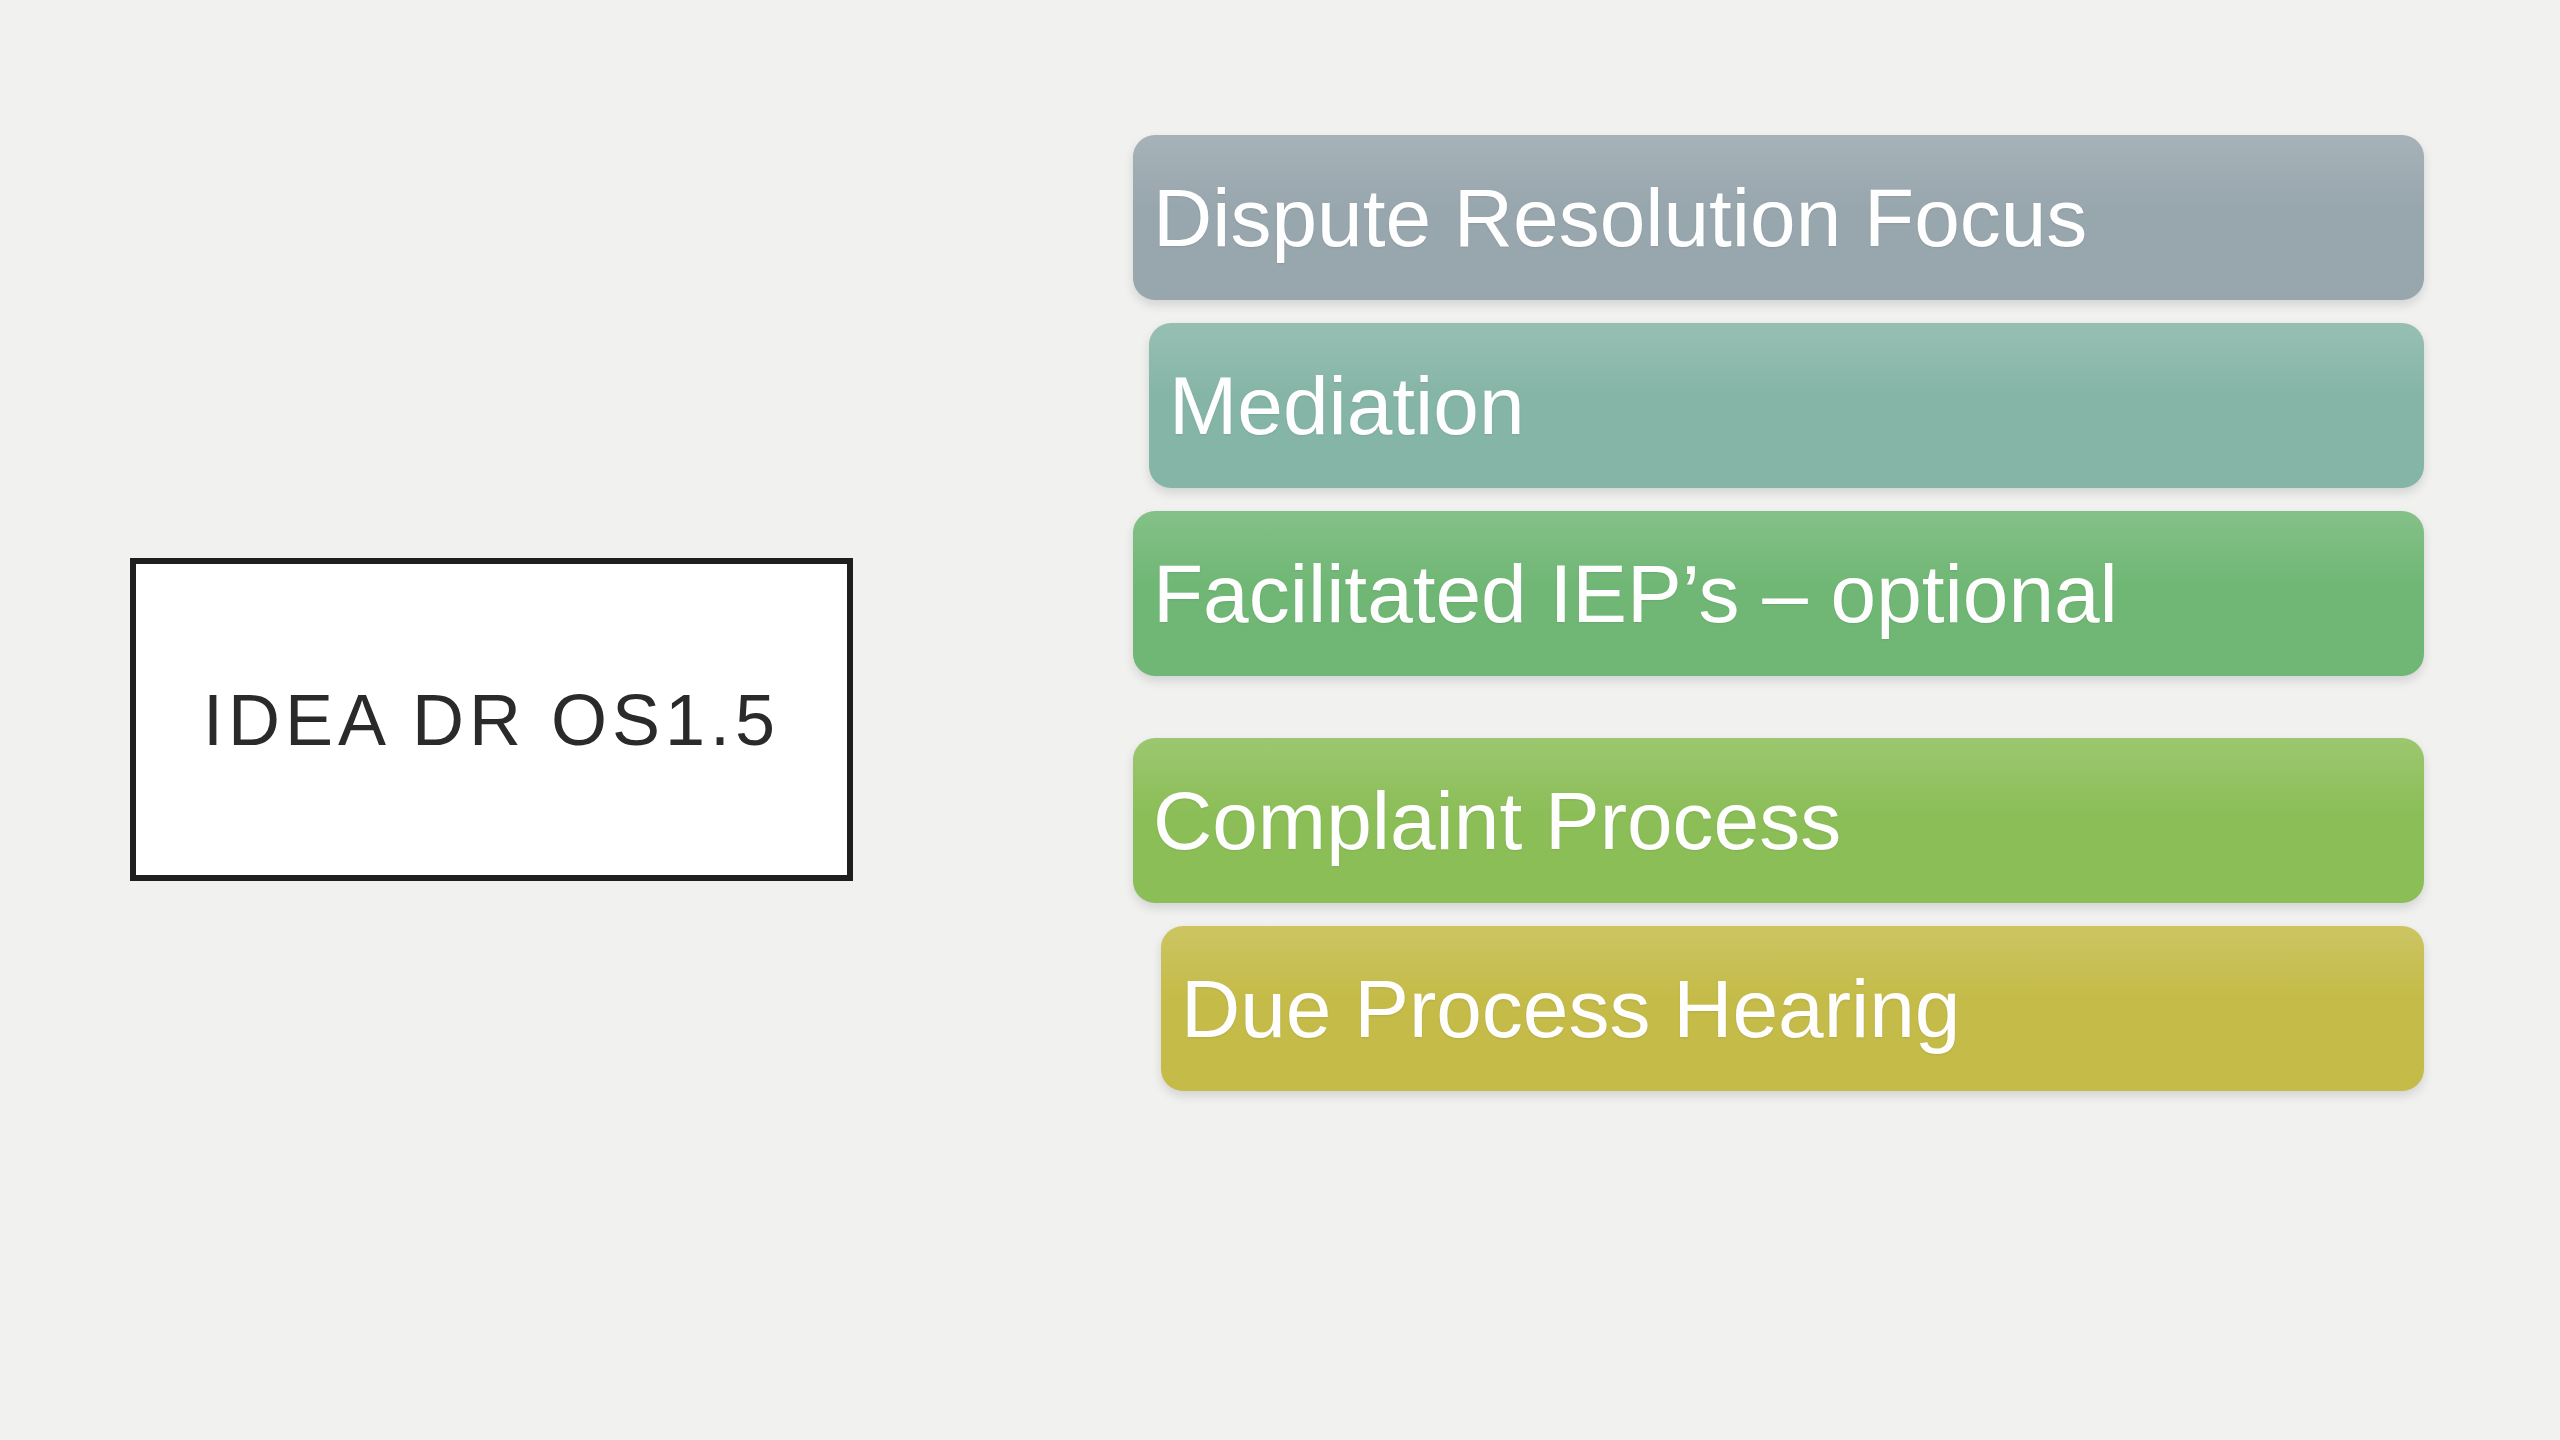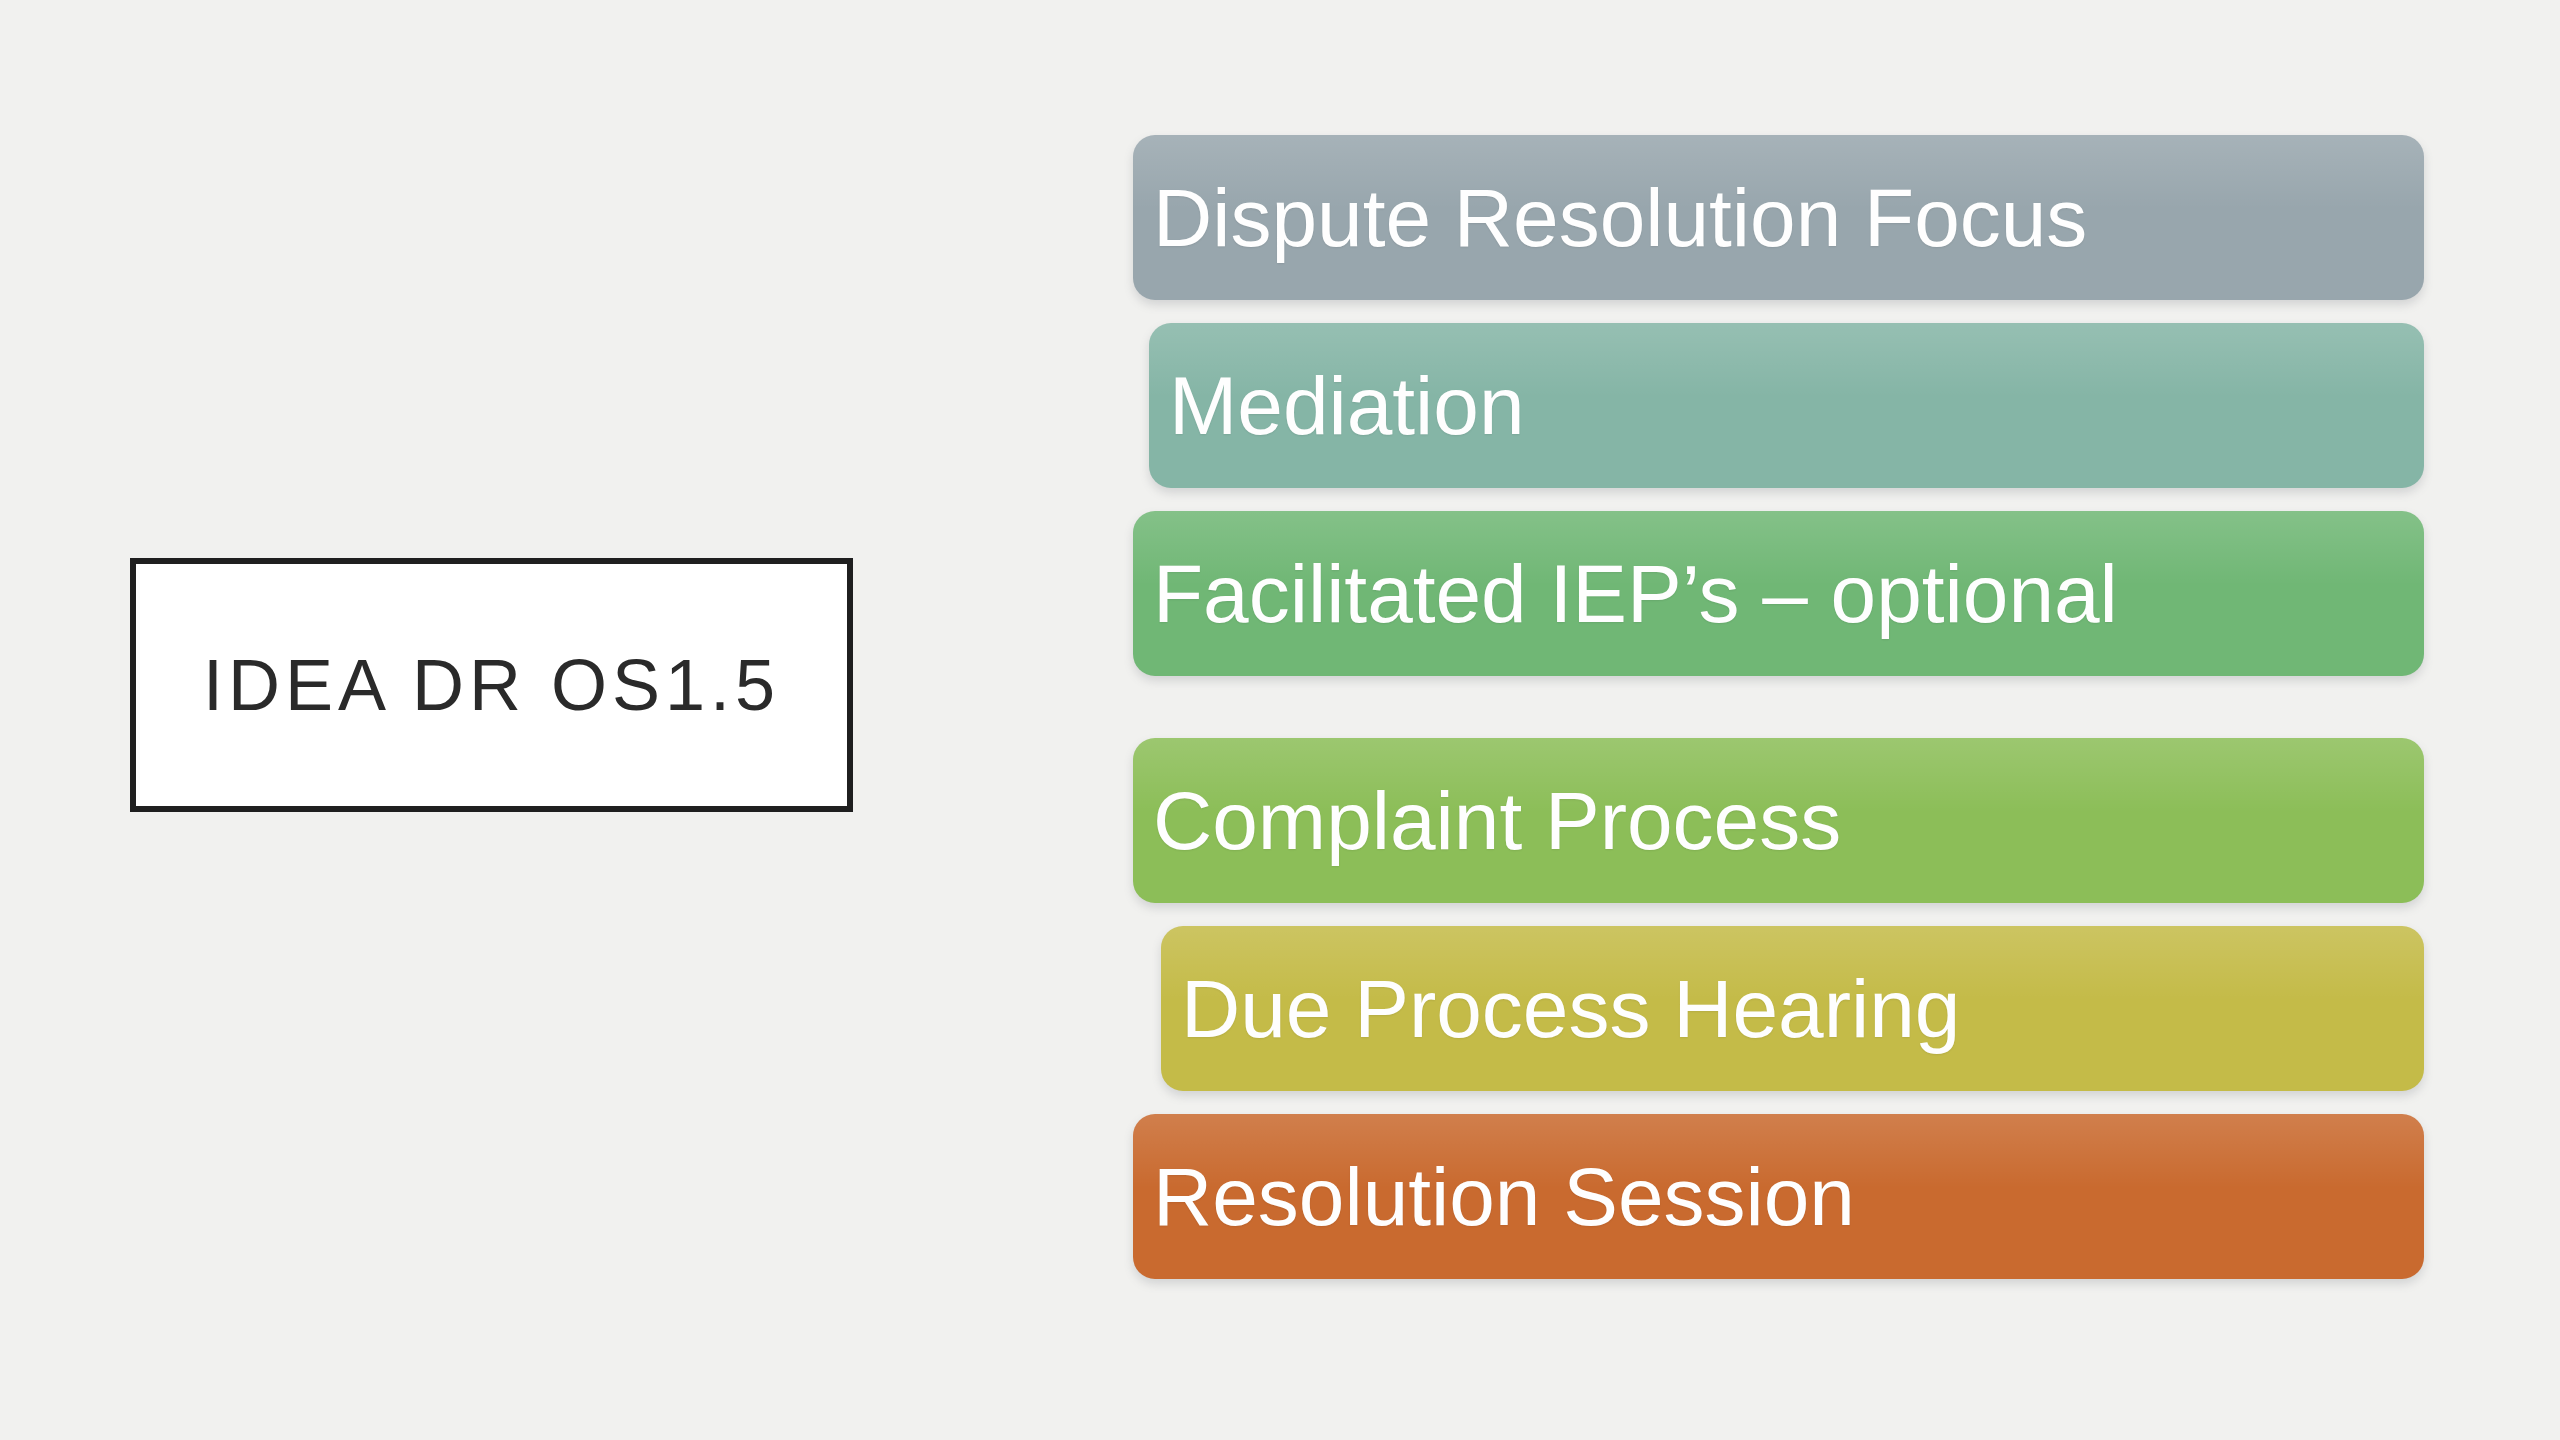--- a/index.html
+++ b/index.html
@@ -15,21 +15,21 @@
     width: 2560px;
     height: 1440px;
     overflow: hidden;
     background: #F1F1EF;
   }
   .source-box {
     position: absolute;
     left: 130px;
     top: 558px;
     width: 723px;
-    height: 254px;
+    height: 323px;
     box-sizing: border-box;
     background: #FFFFFF;
     border: 6px solid #1F1F1F;
     display: flex;
     align-items: center;
     justify-content: center;
   }
   .source-box .label {
     font-size: 72px;
     letter-spacing: 5px;
@@ -79,18 +79,15 @@
     </div>
       <div class="bar" style="background: linear-gradient(rgba(255, 255, 255, 0.14), rgba(255, 255, 255, 0) 45%), rgb(112, 183, 117);">
       <span class="label">Facilitated IEP’s – optional</span>
     </div>
       <div class="bar" style="background: linear-gradient(rgba(255, 255, 255, 0.14), rgba(255, 255, 255, 0) 45%), rgb(140, 190, 88); margin-top: 39px;">
       <span class="label">Complaint Process</span>
     </div>
       <div class="bar" style="background: linear-gradient(rgba(255, 255, 255, 0.14), rgba(255, 255, 255, 0) 45%), rgb(196, 187, 72); margin-left: 28px;">
       <span class="label">Due Process Hearing</span>
     </div>
-      <div class="bar" style="background: linear-gradient(rgba(255, 255, 255, 0.14), rgba(255, 255, 255, 0) 45%), rgb(201, 106, 47);">
-      <span class="label">Resolution Session</span>
-    </div>
     </div>
 
 </div>
 
 </body></html>

